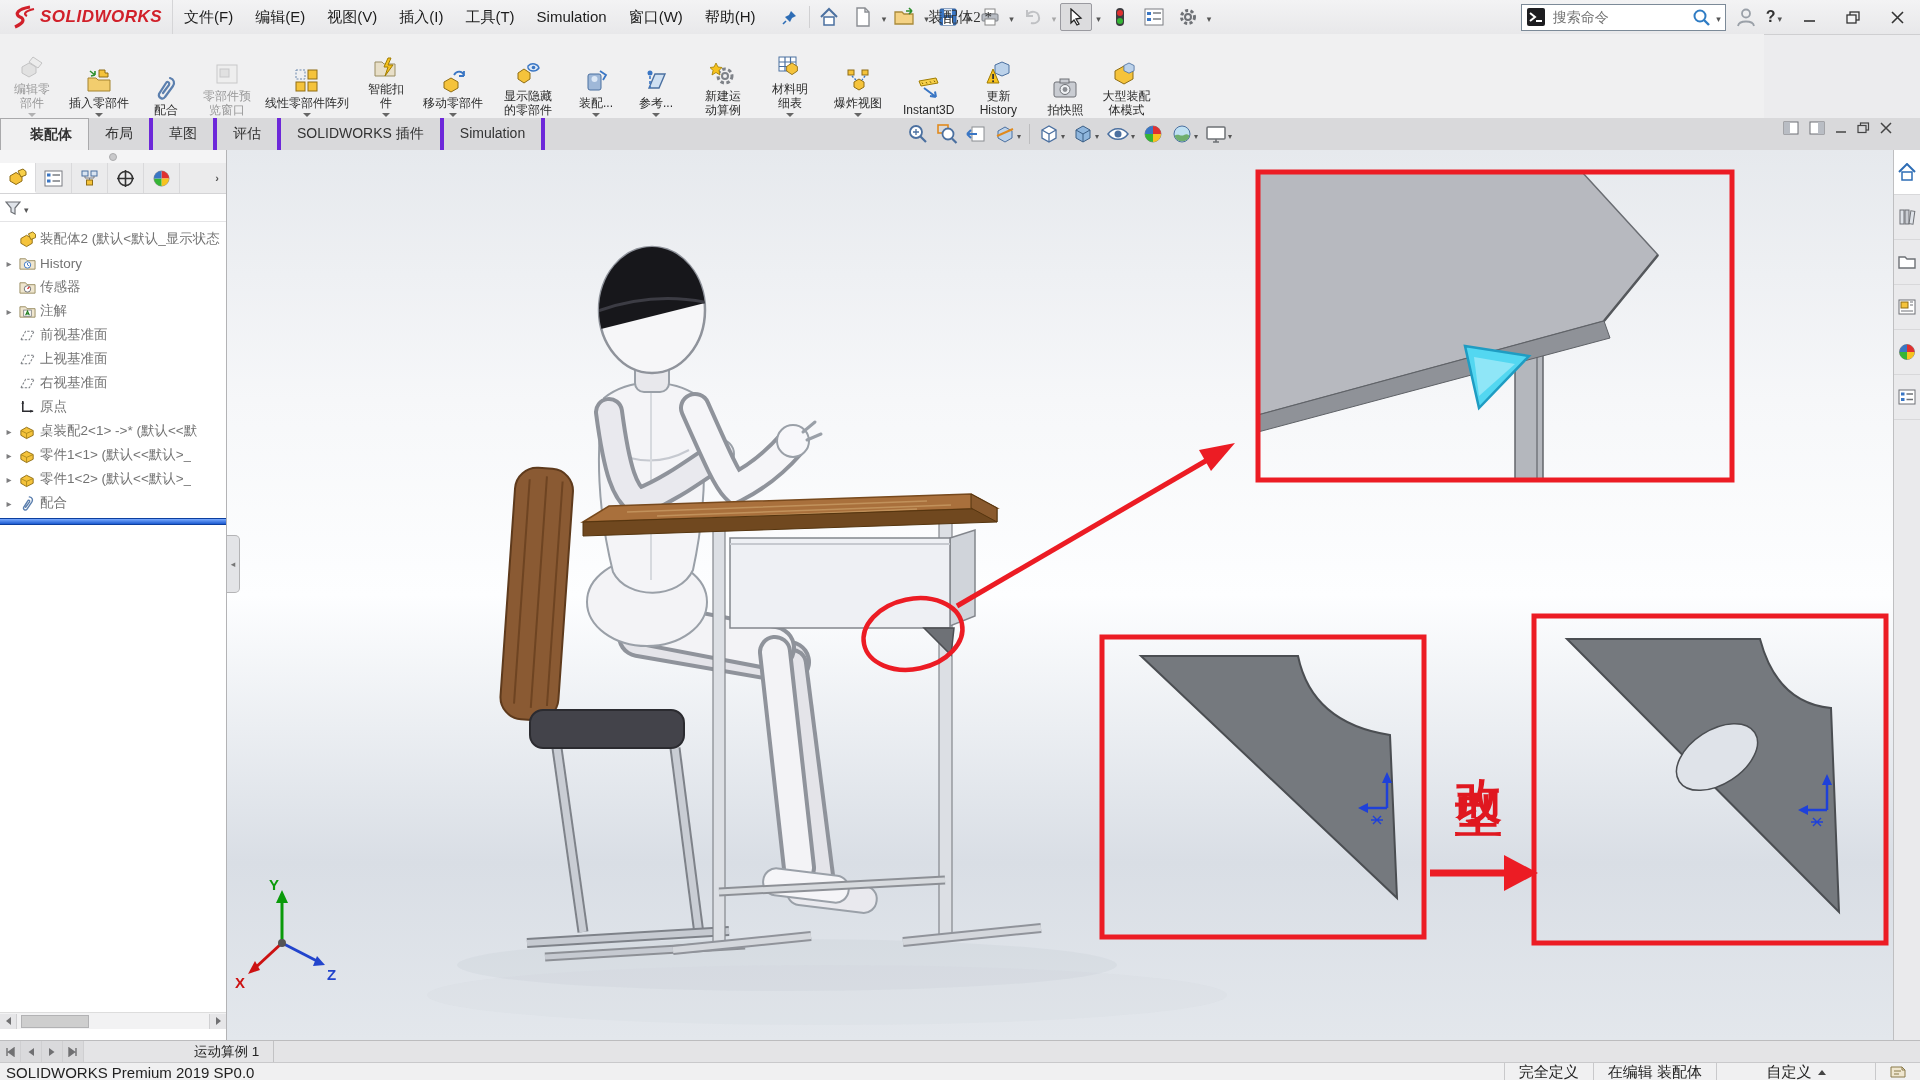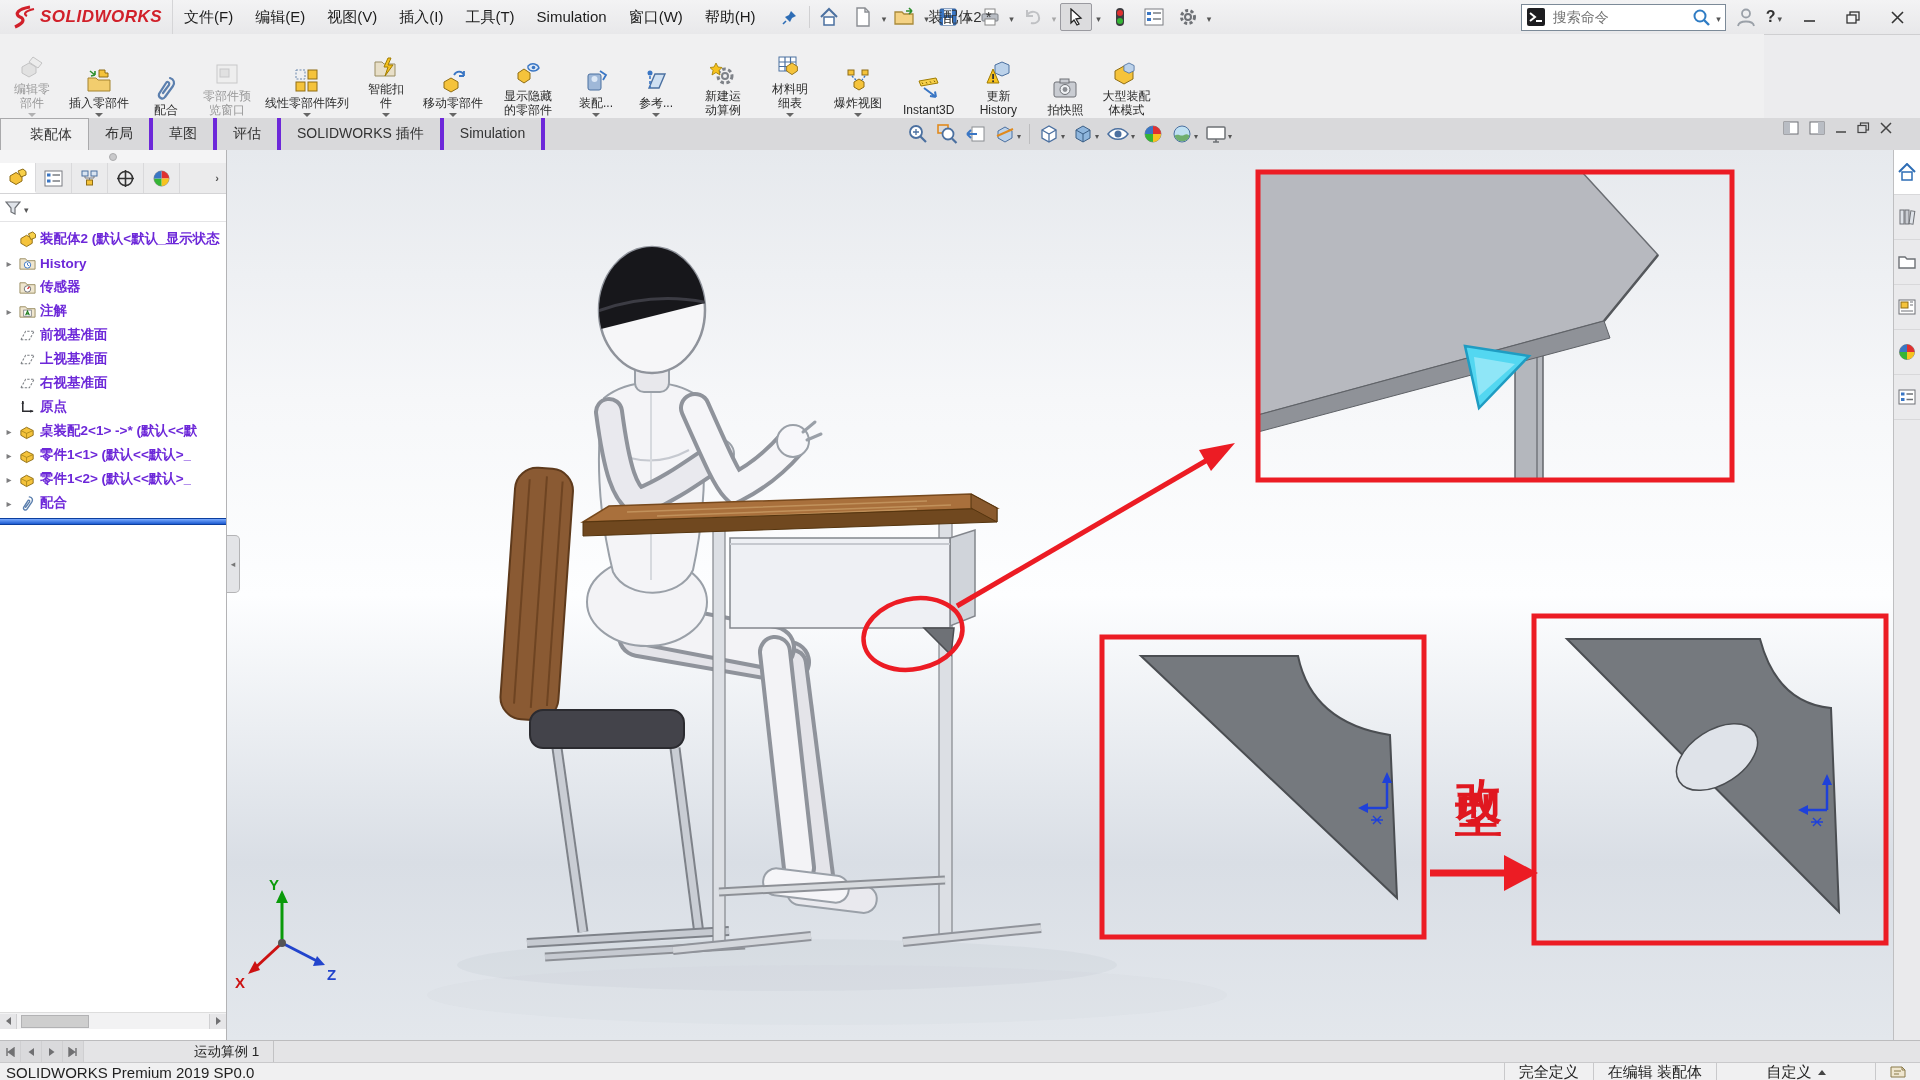--- a/index.html
+++ b/index.html
@@ -9,59 +9,59 @@
   
   #titlebar{left:0;top:0;width:1920px;height:34px;background:linear-gradient(#f3f3f4,#e8e8ea);
     border-bottom:1px solid #cfcfd1;display:flex;align-items:center;}
   #logo{display:flex;align-items:center;gap:4px;padding:12px 10px;border-right:1px solid #d5d5d7;height:100%;}
   #logo .logotext{color:#d1202a;font-weight:bold;font-style:italic;font-size:17px;letter-spacing:.5px;}
   .menu-item{padding:0 11px;font-size:15px;color:#1c1c1c;cursor:default;line-height:34px;}
   .qat{display:flex;align-items:center;gap:4px;margin-left:8px;}
   .qat .qbtn{width:30px;height:26px;display:flex;align-items:center;justify-content:center;border-radius:2px;}
   .qbtn.pressed{background:#dcdcde;border:1px solid #9a9aa0;}
   .qcaret::after{content:"▾";font-size:9px;color:#555;}
-  #doc-title{position:absolute;left:0;right:0;text-align:center;font-size:15px;color:#333;pointer-events:none;}
+  #doc-title{position:absolute;left:0;right:0;text-align:center;font-size:15px;color:#333;pointer-events:none;font-family:Liberation Serif, serif;}
   #search-wrap{margin-left:auto;display:flex;align-items:center;gap:10px;padding-right:6px;}
   #search-box{width:195px;height:25px;background:#fff;border:1px solid #7c8a98;display:flex;align-items:center;gap:5px;padding:0 4px;}
   #search-box input{border:none;outline:none;flex:1;font-size:14px;min-width:20px;background:transparent;color:#3b82f6;}
   .winbtn{width:34px;height:26px;display:flex;align-items:center;justify-content:center;}
   .helpq::after{content:"?";font-size:16px;font-weight:bold;color:#333;}
   
   #commandbar{left:0;top:34px;width:1764px;height:84px;background:#f0f0f1;display:flex;align-items:flex-end;padding:2px 2px 0 2px;box-sizing:border-box;}
   .tbtn{display:flex;flex-direction:column;align-items:center;justify-content:flex-start;padding:4px 7px 1px;gap:2px;min-width:46px;border-radius:2px;}
   .tbtn .tico{width:26px;height:26px;flex:0 0 auto;}
   .tb-label{font-size:12px;line-height:14px;text-align:center;white-space:pre-line;color:#2b2b2b;}
   .tb-caret{width:0;height:0;border-left:4px solid transparent;border-right:4px solid transparent;border-top:4px solid #666;margin-top:1px;}
   .tbtn.disabled{filter:grayscale(1);opacity:.45;}
   .vsep{width:1px;background:#d4d4d6;margin:6px 3px;}
   
   #tabrow{left:0;top:118px;width:1920px;height:32px;background:#d9d9db;border-bottom:1px solid #b6b6b8;display:flex;align-items:stretch;}
   .cmtab{padding:0 16px;line-height:31px;font-size:14px;color:#333;border-right:4px solid #6d28d9;}
-  .cmtab.active{background:#f0f0f1;border:1px solid #a9a9ab;border-bottom:none;font-weight:normal;padding-left:29px;}
+  .cmtab.active{background:#f0f0f1;border:1px solid #a9a9ab;border-bottom:none;font-weight:bold;padding-left:29px;}
   #headsup{position:absolute;left:905px;top:2px;display:flex;align-items:center;gap:3px;height:28px;}
   .hu{display:flex;align-items:center;gap:1px;padding:2px;}
   .hu-caret::after{content:"▾";font-size:8px;color:#555;}
   #docwin-controls{position:absolute;right:28px;top:3px;display:flex;align-items:center;gap:10px;}
   
   #panel{left:0;top:150px;width:227px;height:890px;background:#fff;border-right:1px solid #b3b3b5;box-sizing:border-box;overflow:hidden;}
   #panel-grip{height:13px;display:flex;align-items:center;justify-content:center;background:#f4f4f5;}
   #panel-grip i{width:6px;height:6px;border-radius:50%;background:#c9c9cb;border:1px solid #ababad;}
   #ptabs{height:30px;background:#ebebec;display:flex;align-items:stretch;border-bottom:1px solid #d4d4d6;}
   .ptab{width:35px;display:flex;align-items:center;justify-content:center;border-right:1px solid #d9d9db;}
   .ptab.active{background:#fff;border-bottom:2px solid #fff;}
   .ptab-more{margin-left:auto;width:18px;display:flex;align-items:center;justify-content:center;color:#555;font-size:11px;}
   .ptab-more::after{content:"›";font-weight:bold;}
   #filter-row{height:27px;display:flex;align-items:center;gap:3px;padding:0 5px;border-bottom:1px solid #e4e4e6;}
   .fcaret::after{content:"▾";font-size:9px;color:#555;}
   #tree{padding-top:5px;font-size:13.5px;}
   .trow{height:24px;display:flex;align-items:center;gap:4px;white-space:nowrap;overflow:hidden;padding-left:3px;}
   .expander{width:12px;text-align:center;color:#7d7d7f;font-size:10px;flex:0 0 auto;}
   .expander.exp::before{content:"▸";}
   .tre-ico{width:17px;height:17px;flex:0 0 auto;}
-  .tlabel{overflow:hidden;color:#6d28d9;font-weight:bold;}
+  .tlabel{overflow:hidden;color:#737373;}
   #rollback{height:5px;margin-top:3px;background:linear-gradient(#79aaff,#1b5ad0);border-top:1px solid #0d3f9e;border-bottom:1px solid #0d3f9e;}
   #panel-hscroll{position:absolute;left:0;top:862px;width:226px;height:16px;background:#f2f2f3;border-top:1px solid #ddd;display:flex;align-items:center;}
   .sbtn{width:16px;height:15px;background:#e6e6e8;border-right:1px solid #d0d0d2;display:flex;align-items:center;justify-content:center;}
   .sbtn:last-child{border-left:1px solid #d0d0d2;border-right:none;margin-left:auto;}
   .tri-l{width:0;height:0;border-top:4px solid transparent;border-bottom:4px solid transparent;border-right:5px solid #707072;}
   .tri-r{width:0;height:0;border-top:4px solid transparent;border-bottom:4px solid transparent;border-left:5px solid #707072;}
   #hthumb{width:66px;height:11px;background:#cecece;border:1px solid #b2b2b4;margin-left:4px;}
   
   #viewport{left:227px;top:150px;width:1666px;height:890px;overflow:hidden;}
   #splitter-tab{left:227px;top:535px;width:12px;height:56px;background:#e3e4e7;border:1px solid #b4b4b6;border-left:none;border-radius:0 5px 5px 0;display:flex;align-items:center;justify-content:center;color:#777;font-size:9px;}

